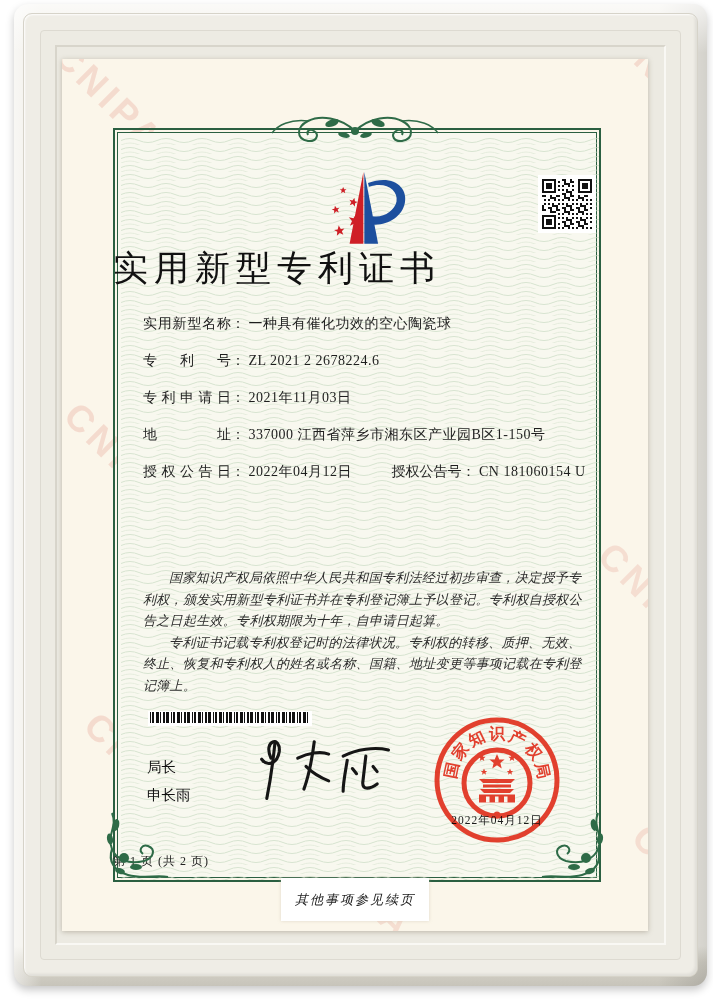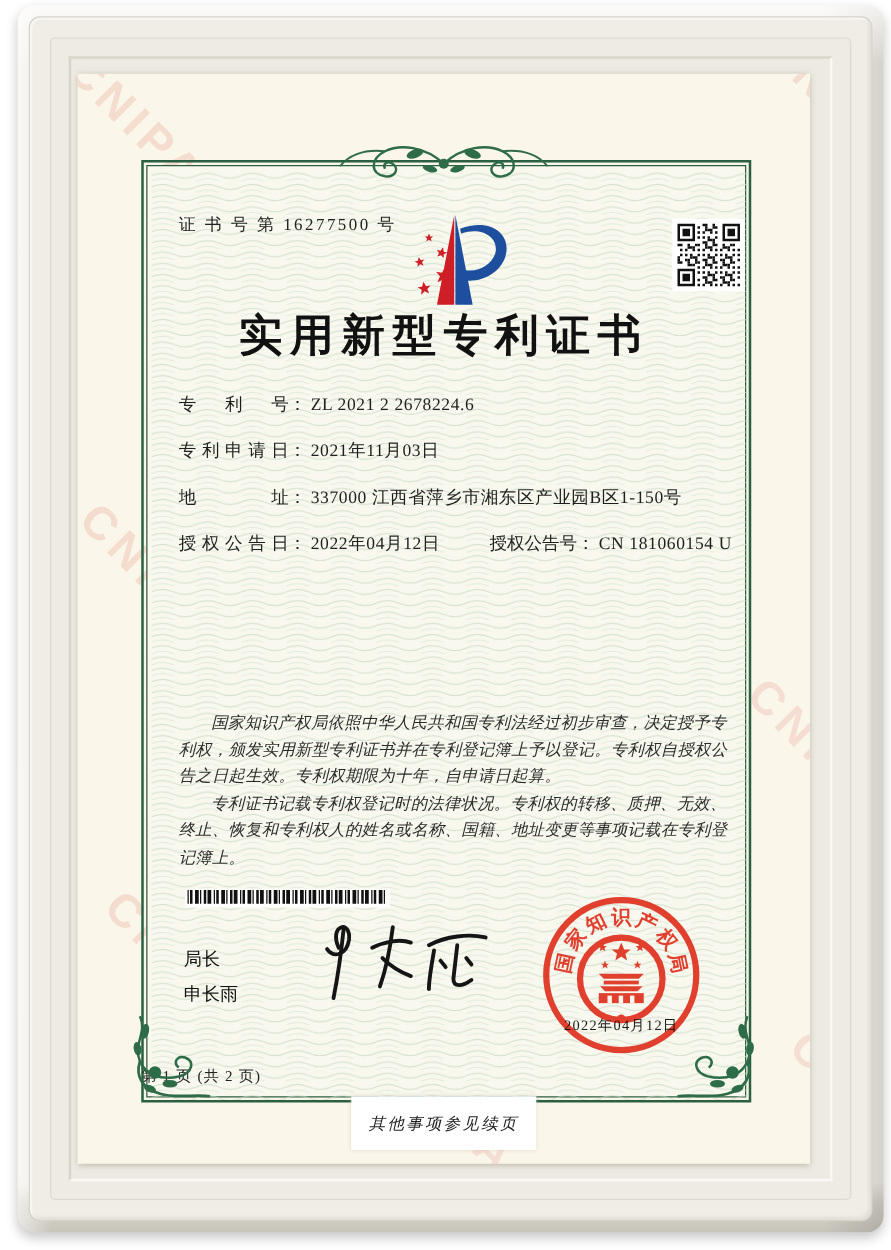--- a/index.html
+++ b/index.html
@@ -43,22 +43,22 @@
   .gframe{position:absolute;left:51px;top:69px;width:484px;height:750px;border:2px solid #2a5f41;}
   .gframe-inner{position:absolute;inset:2px;border:1px solid #2a5f41;background:#f8f8ef;}
   .waves{position:absolute;inset:3px;opacity:.75;}
   .content{position:absolute;inset:0;z-index:3;}
   .ornament{position:absolute;z-index:4;}
   
   .cert-no{position:absolute;left:81px;top:112px;font-size:13.5px;letter-spacing:2px;color:#222;}
   .logo{position:absolute;left:260px;top:109px;width:92px;height:88px;}
   .qr{position:absolute;left:476px;top:116px;width:58px;height:58px;background:#fff;padding:0;}
   .title{
-    position:absolute;left:51px;top:186px;width:484px;text-align:center;
-    font-size:35px;font-weight:bold;letter-spacing:6px;color:#111;
+    position:absolute;left:51px;top:186px;width:484px;
+    font-size:35px;font-weight:normal;letter-spacing:6px;color:#111;
   }
   .fields{position:absolute;left:81px;top:256px;width:440px;}
   .frow{height:37px;font-size:14px;color:#1e1e1e;white-space:nowrap;}
   .flabel{display:inline-block;width:88px;text-align:justify;text-align-last:justify;}
   .fvalue{letter-spacing:.5px;}
   .pair2{margin-left:36px;}
   .paras{position:absolute;left:81px;top:508px;width:446px;font-size:13px;
     line-height:21.5px;color:#2b2b2b;font-style:italic;}
   .paras p{margin:0;text-indent:2em;letter-spacing:.3px;}
   .barcode{position:absolute;left:86px;top:652px;height:13px;font-size:0;background:#fff;padding:1px 2px;}
@@ -154,21 +154,20 @@
         <ellipse cx="12" cy="28" rx="3" ry="5.5" transform="rotate(-10 12 28)"></ellipse>
         <circle cx="26" cy="47" r="5"></circle>
         <ellipse cx="38" cy="56" rx="6" ry="3"></ellipse>
         <ellipse cx="22" cy="60" rx="5" ry="2.8" transform="rotate(20 22 60)"></ellipse>
       </g>
     </g>
   </svg>
 
   <div class="content">
 
-    <div class="cert-no">证 书 号 第 16277500 号</div>
 
     <svg class="logo" viewBox="0 0 100 95">
       <defs>
         <path id="st" d="M0,-10 L2.9,-3.1 L9.5,-3.1 L4.2,1.2 L5.9,8.1 L0,4 L-5.9,8.1 L-4.2,1.2 L-9.5,-3.1 L-2.9,-3.1 Z"></path>
       </defs>
       <path d="M50,16 C76,6 94,20 90,38 C87,53 70,63 54,61 L55,52 C67,54 79,46 81,36 C83,23 69,14 51,20 Z" fill="#1d4f9e"></path>
       <polygon points="45,4 45,82 30,82" fill="#cf1f26"></polygon>
       <polygon points="46,4 46,82 61,82" fill="#1d4f9e"></polygon>
       <g fill="#cf1f26">
         <use href="#st" transform="translate(23,24) scale(.38)"></use>
@@ -348,20 +347,24 @@
           <rect x="2" y="20" width="7" height="7" fill="#111"></rect>
           <rect x="3" y="21" width="5" height="5" fill="#fff"></rect>
           <rect x="4" y="22" width="3" height="3" fill="#111"></rect>
         </svg>
     </div>
 
     <div class="title">实用新型专利证书</div>
 
     <div class="fields">
       <div class="frow">
+        <span class="flabel">实用新型名称</span><span>：</span>
+        <span class="fvalue">一种具有催化功效的空心陶瓷球</span>
+      </div>
+      <div class="frow">
         <span class="flabel">专利号</span><span>：</span>
         <span class="fvalue">ZL 2021 2 2678224.6</span>
       </div>
       <div class="frow">
         <span class="flabel">专利申请日</span><span>：</span>
         <span class="fvalue">2021年11月03日</span>
       </div>
       <div class="frow">
         <span class="flabel">地址</span><span>：</span>
         <span class="fvalue">337000 江西省萍乡市湘东区产业园B区1-150号</span>

